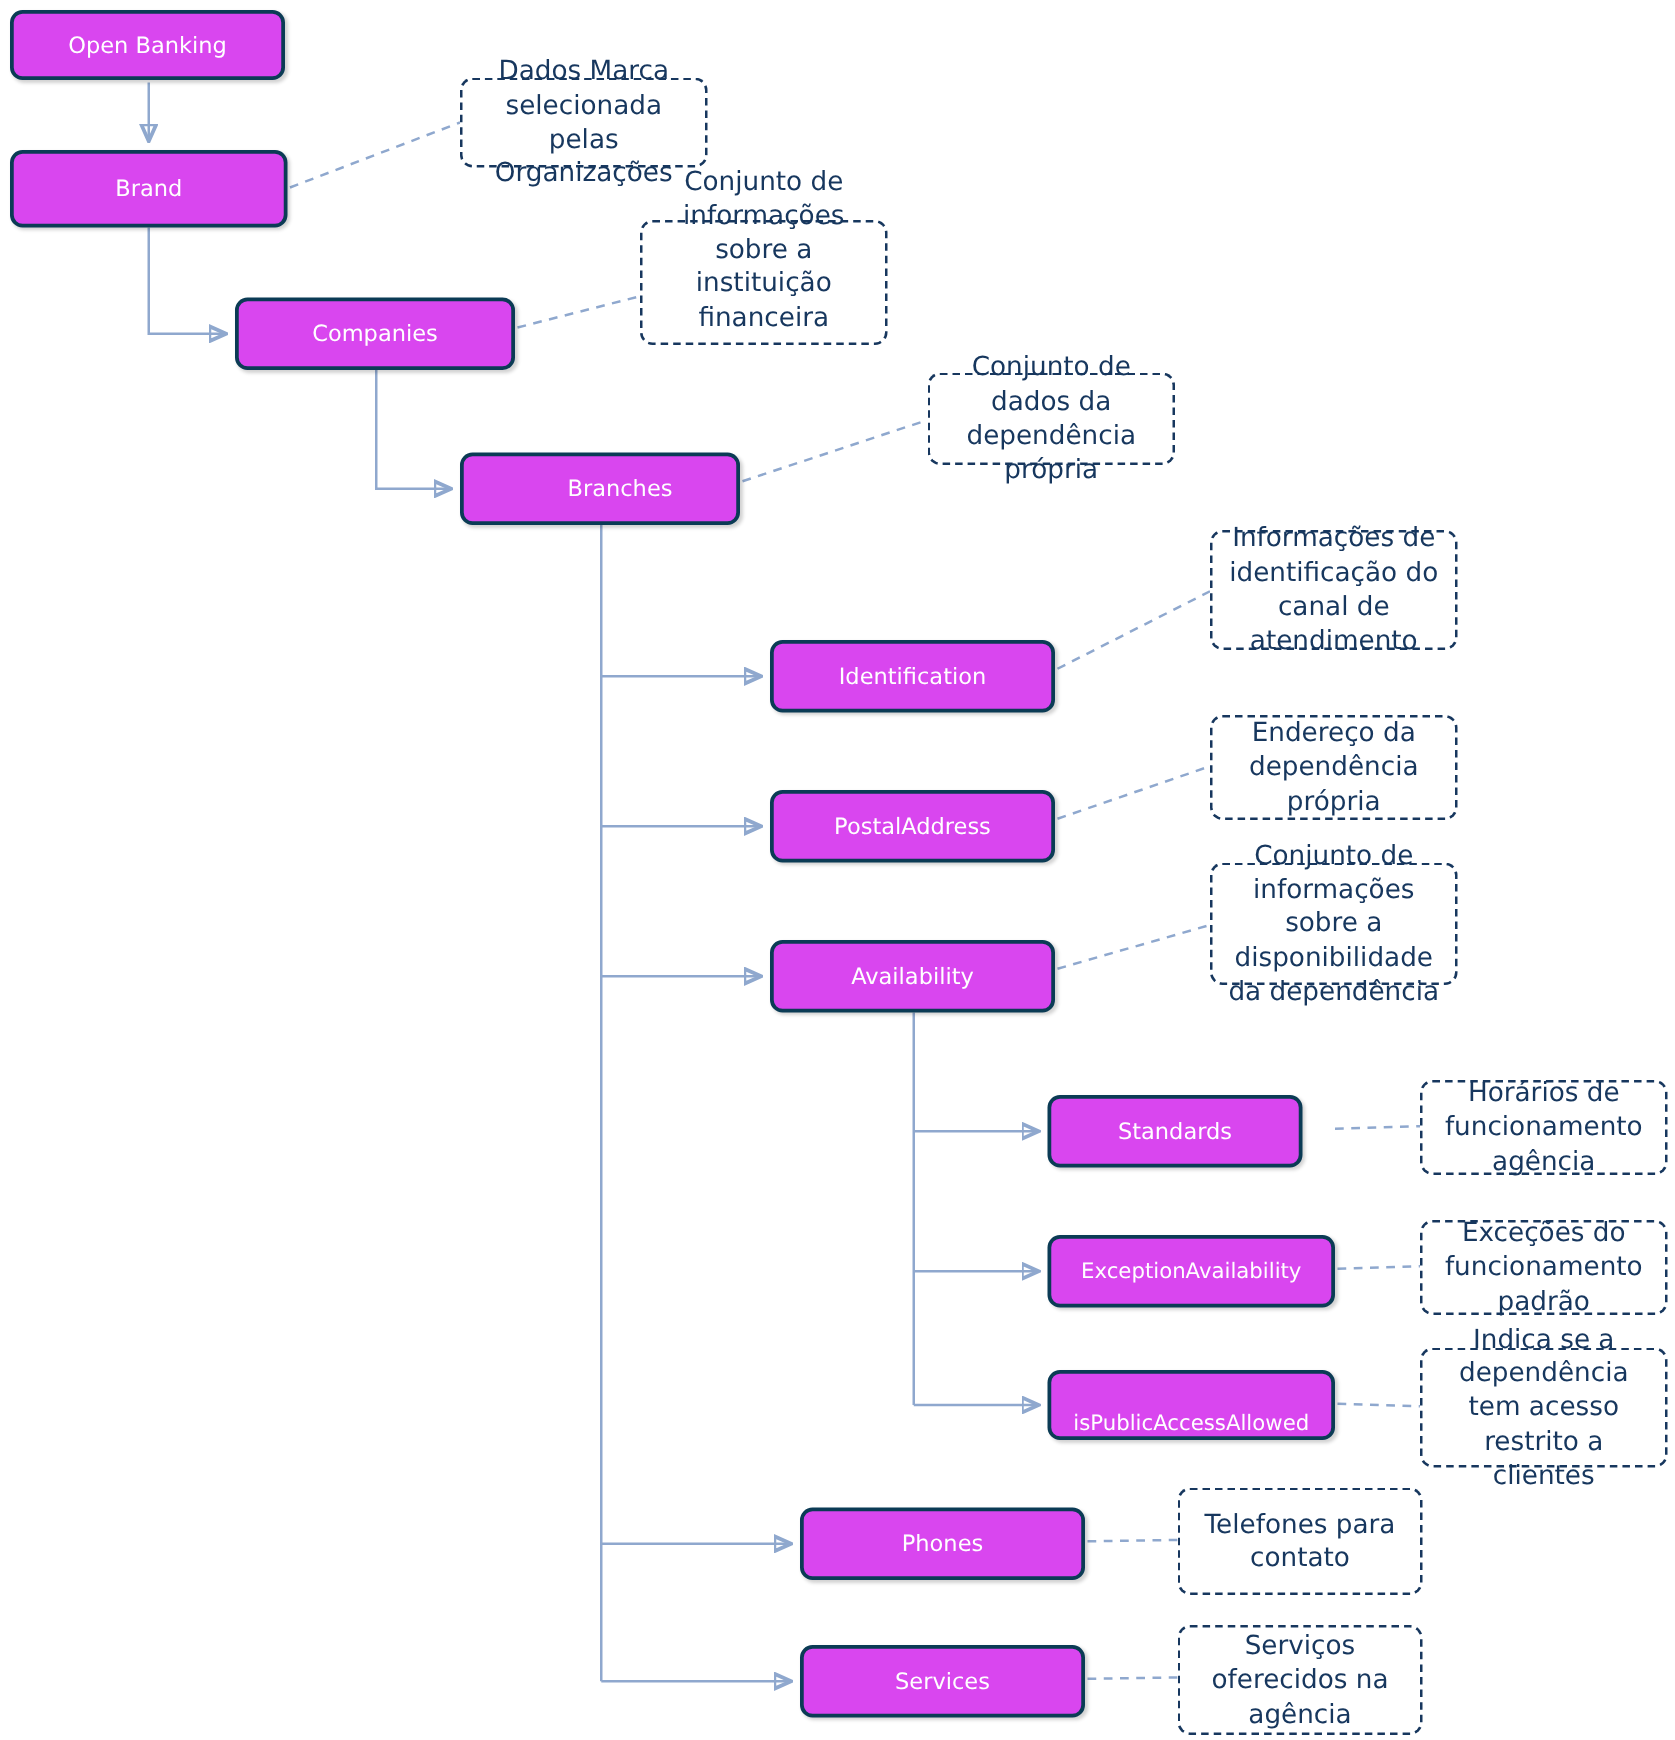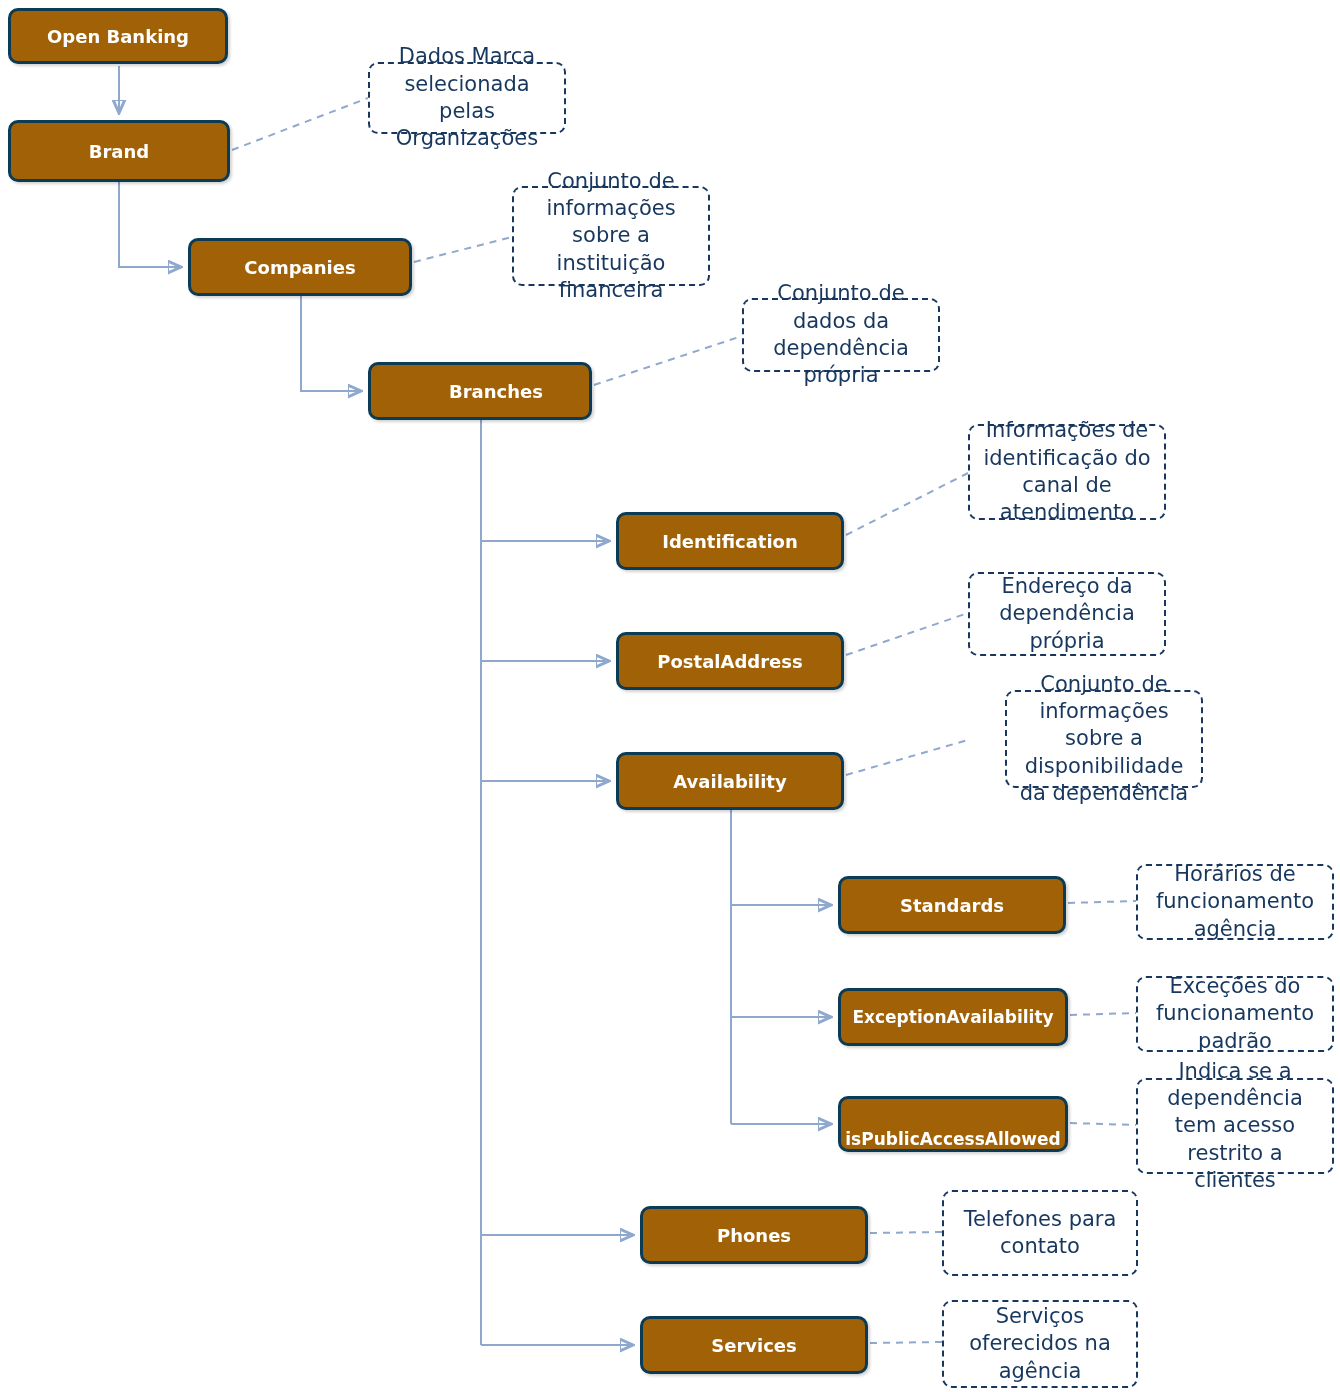--- a/index.html
+++ b/index.html
@@ -8,26 +8,26 @@
   .canvas {
     position:relative; width:1340px; height:1392px;
     background:#ffffff; overflow:hidden;
   }
   svg.connectors { position:absolute; left:0; top:0; width:1340px; height:1392px; }
   svg.connectors path { fill:none; stroke:#8FA8CE; stroke-width:2; }
   svg.connectors path.dash { stroke-dasharray:7 6; }
 
   .node {
     position:absolute;
-    background:#a16207;
+    background:#d946ef;
     border:3px solid #0B3B55;
     border-radius:10px;
     color:#ffffff;
     display:flex; align-items:center; justify-content:center;
-    font-size:18px; font-weight:bold;
+    font-size:18px; font-weight:normal;
     text-align:center; white-space:nowrap;
     box-shadow:2px 2px 3px rgba(0,0,0,0.18);
   }
   .node.long { font-size:17px; }
 
   .note {
     position:absolute;
     background:#ffffff;
     border:2px dashed #17375E;
     border-radius:10px;
@@ -39,33 +39,33 @@
   }
 
   
   #n-open-banking{left:8px;top:8px;width:220px;height:56px;}
   #n-brand{left:8px;top:120px;width:222px;height:62px;}
   #n-companies{left:188px;top:238px;width:224px;height:58px;}
   #n-branches{left:368px;top:362px;width:224px;height:58px;padding-left:32px;}
   #n-identification{left:616px;top:512px;width:228px;height:58px;justify-content:center;}
   #n-postal-address{left:616px;top:632px;width:228px;height:58px;}
   #n-availability{left:616px;top:752px;width:228px;height:58px;}
-  #n-standards{left:838px;top:876px;width:228px;height:58px;}
+  #n-standards{left:838px;top:876px;width:204px;height:58px;}
   #n-exception-availability{left:838px;top:988px;width:230px;height:58px;}
   #n-is-public-access-allowed{left:838px;top:1096px;width:230px;height:56px;align-items:flex-end;}
   #n-phones{left:640px;top:1206px;width:228px;height:58px;}
   #n-services{left:640px;top:1316px;width:228px;height:58px;}
 
   
   #a-brand{left:368px;top:62px;width:198px;height:72px;}
-  #a-companies{left:512px;top:186px;width:198px;height:100px;}
+  #a-companies{left:512px;top:176px;width:198px;height:100px;align-items:flex-end;}
   #a-branches{left:742px;top:298px;width:198px;height:74px;}
   #a-identification{left:968px;top:424px;width:198px;height:96px;}
   #a-postal-address{left:968px;top:572px;width:198px;height:84px;}
-  #a-availability{left:1005px;top:690px;width:198px;height:98px;}
+  #a-availability{left:968px;top:690px;width:198px;height:98px;}
   #a-standards{left:1136px;top:864px;width:198px;height:76px;}
   #a-exception-availability{left:1136px;top:976px;width:198px;height:76px;}
   #a-is-public-access-allowed{left:1136px;top:1078px;width:198px;height:96px;}
   #a-phones{left:942px;top:1190px;width:196px;height:86px;}
   #a-services{left:942px;top:1300px;width:196px;height:88px;}
 </style>
 </head>
 <body>
 
 <div class="canvas">

